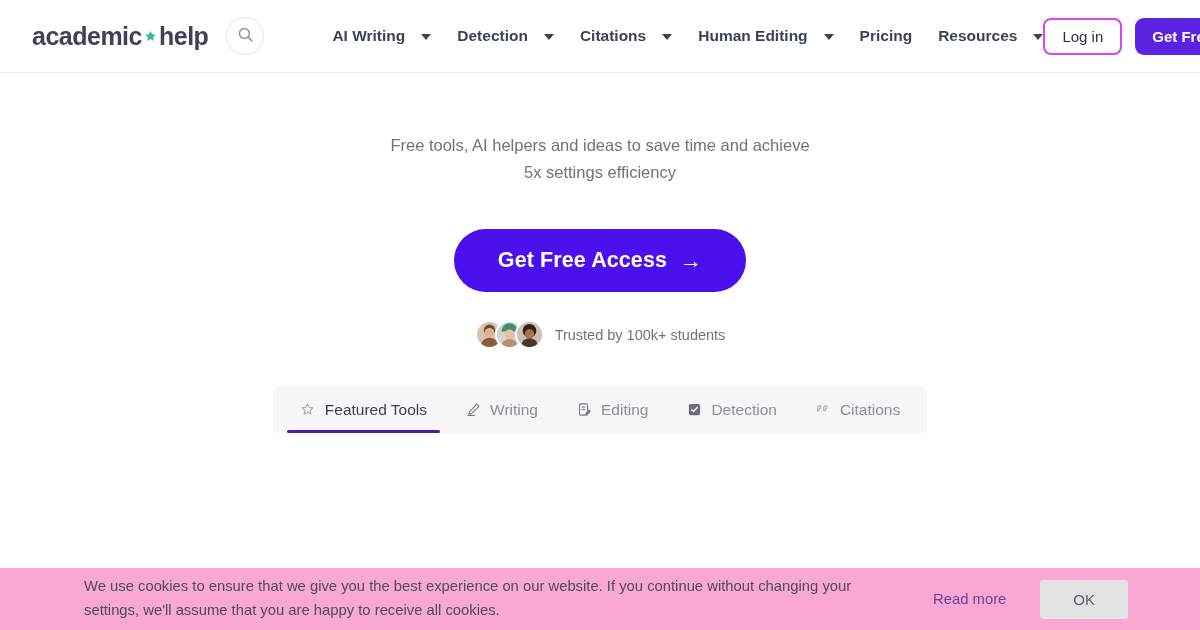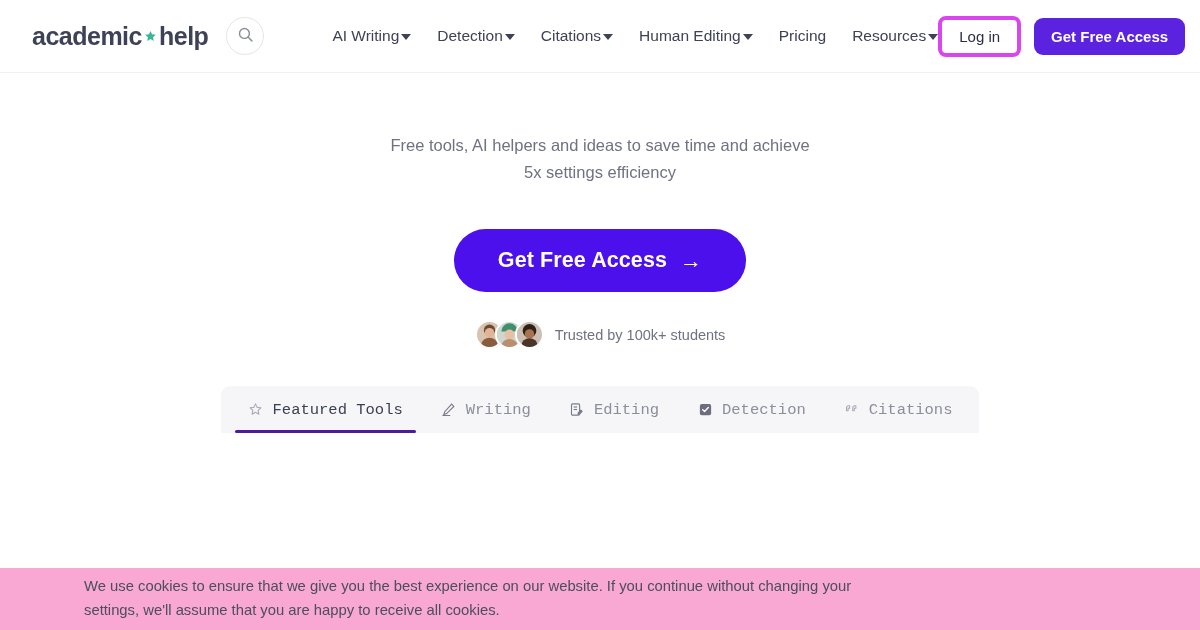--- a/index.html
+++ b/index.html
@@ -67,25 +67,26 @@
     display: flex;
     align-items: center;
     margin-left: 68px;
     gap: 26px;
     flex: 1 1 auto;
   }
 
   .nav-item {
     display: flex;
     align-items: center;
-    gap: 2px;
+    gap: 16px;
     font-size: 15.5px;
     color: #3d4257;
     cursor: pointer;
     white-space: nowrap;
+    font-weight: bold;
   }
   .caret {
     width: 0; height: 0;
     border-left: 5px solid transparent;
     border-right: 5px solid transparent;
     border-top: 6px solid #3d4257;
     display: inline-block;
     position: relative;
     top: 1px;
   }
@@ -94,21 +95,21 @@
     display: flex;
     align-items: center;
     gap: 13px;
     margin-left: auto;
   }
 
   .btn-login {
     font-size: 15px;
     color: #2b2f44;
     background: #fff;
-    border: 4px solid #d946ef;
+    border: 2px solid #d946ef;
     border-radius: 8px;
     padding: 8px 17px;
     cursor: pointer;
     white-space: nowrap;
     font-family: inherit;
   }
 
   .btn-access-nav {
     font-size: 15px;
     font-weight: 700;
@@ -188,21 +189,20 @@
     font-size: 14.5px;
     color: #6f7280;
     white-space: nowrap;
   }
 
   
   .tabs-wrap {
     margin-top: 37px;
     display: flex;
     justify-content: center;
-    font-family: Liberation Mono, monospace;
   }
   .tabs {
     display: flex;
     align-items: stretch;
     background: #f6f6f8;
     border-radius: 9px 9px 0 0;
     padding: 0 8px;
     height: 47px;
   }
   .tab {
@@ -429,13 +429,17 @@
         </span>
         <span>Citations</span>
       </div>
 
     </div>
   </div>
 </div>
 
 <div class="cookie">
   <div class="cookie-text">We use cookies to ensure that we give you the best experience on our website. If you continue without changing your settings, we'll assume that you are happy to receive all cookies.</div>
+  <div class="cookie-actions">
+    <a class="cookie-link">Read more</a>
+    <button class="cookie-ok">OK</button>
+  </div>
 </div>
 
 </body></html>

